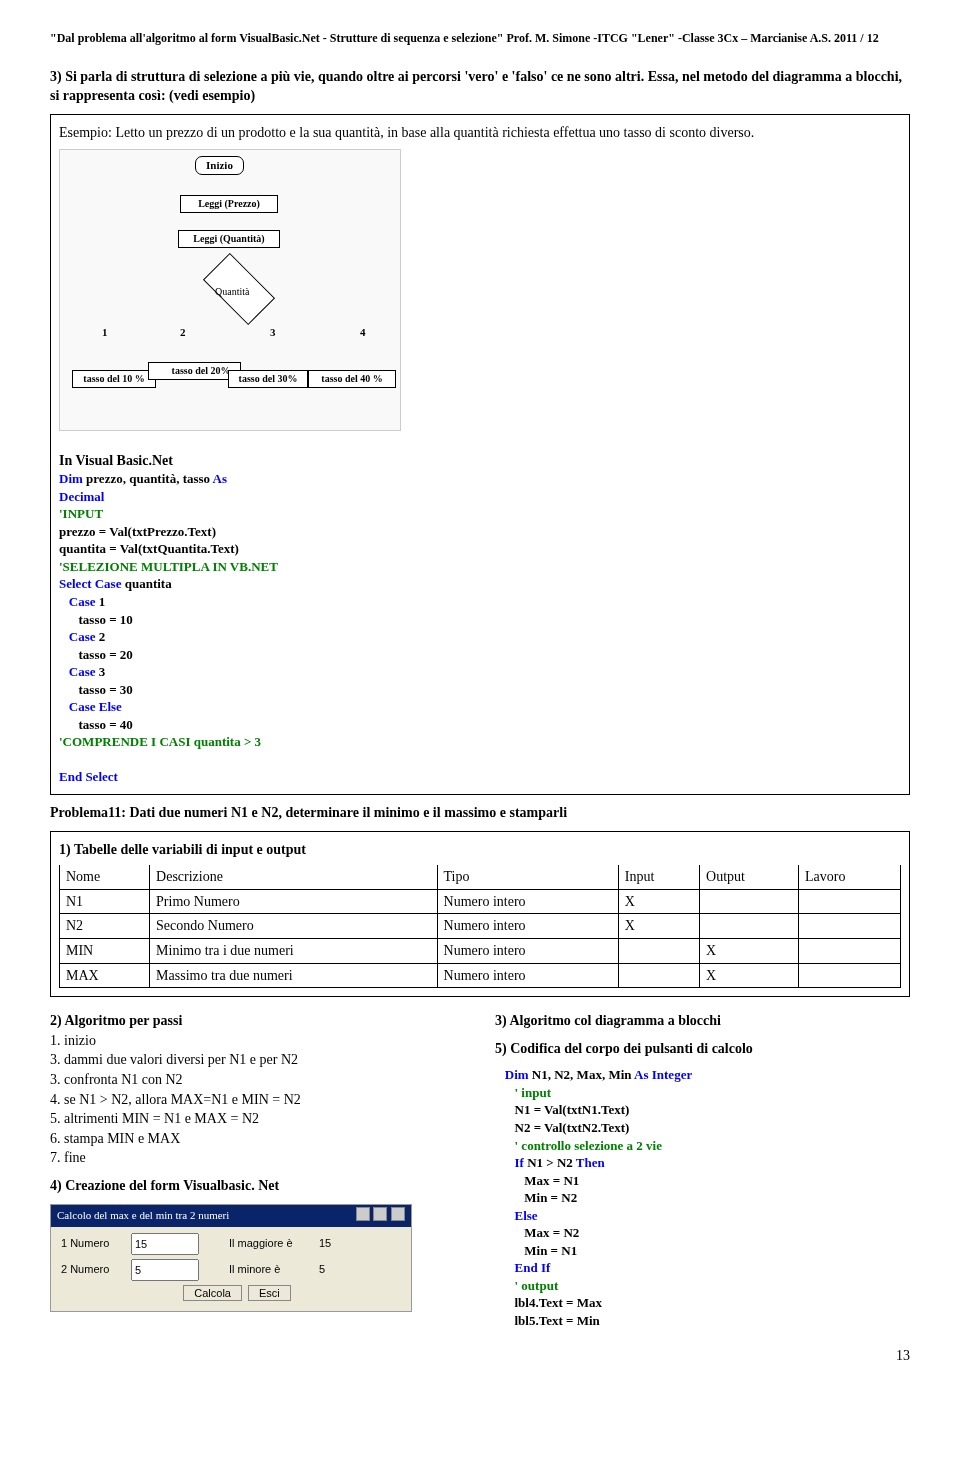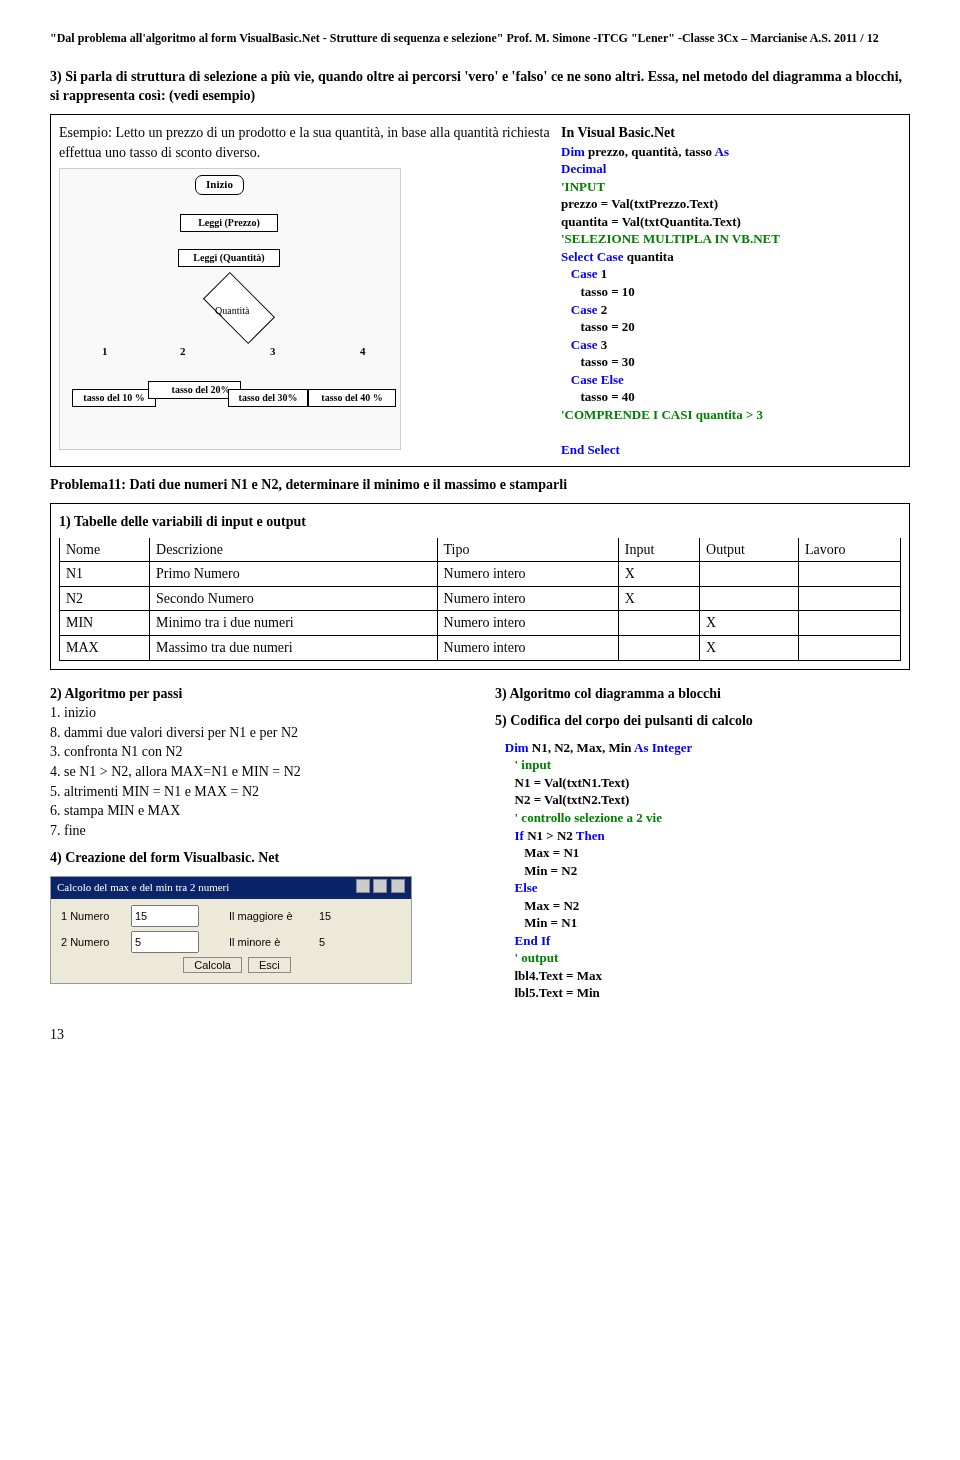--- a/index.html
+++ b/index.html
@@ -15,21 +15,22 @@
 .header-line {
   font-size: 12px;
   font-weight: bold;
   margin-bottom: 20px;
 }
 p { margin: 8px 0; }
 .box {
   border: 1px solid #000;
   padding: 8px;
   display: flex;
-  gap: 10px;
+  gap: 20px;
+  flex-direction: column;
 }
 .box-left {
   flex: 1;
 }
 .box-right {
   width: 340px;
 }
 .code-block {
   font-family: Liberation Serif, serif;
   font-size: 13px;
@@ -140,21 +141,21 @@
   height: 16px;
 }
 .form-row .lbl2 { margin-left: 30px; width: 90px; }
 .form-row .val { width: 30px; }
 .btn {
   font-size: 11px;
   padding: 1px 10px;
   background: #ece9d8;
   border: 1px solid #888;
 }
-.footer { text-align: left; margin-top: 23px; font-size: 14px; }
+.footer { text-align: right; margin-top: 16px; font-size: 14px; }
 .bold { font-weight: bold; }
 </style>
 </head>
 <body>
 
 <div class="header-line">"Dal problema all'algoritmo al form VisualBasic.Net - Strutture di sequenza e selezione" Prof. M. Simone -ITCG "Lener" -Classe 3Cx – Marcianise A.S. 2011 / 12</div>
 
 <p><span class="bold">3) Si parla di struttura di selezione a più vie, quando oltre ai percorsi 'vero' e 'falso' ce ne sono altri. Essa, nel metodo del diagramma a blocchi, si rappresenta così: (vedi esempio)</span></p>
 
 <div class="box">
@@ -246,21 +247,21 @@
           <td></td>
         </tr>
 </tbody>
     </table>
 </div>
 
 <div class="two-col" style="margin-top:14px;">
   <div class="col">
     <div class="bold">2) Algoritmo per passi</div>
     <div>1. inizio</div>
-    <div>8. dammi due valori diversi per N1 e per N2</div>
+    <div>3. dammi due valori diversi per N1 e per N2</div>
     <div>3. confronta N1 con N2</div>
     <div>4. se N1 &gt; N2, allora MAX=N1 e MIN = N2</div>
     <div>5. altrimenti MIN = N1 e MAX = N2</div>
     <div>6. stampa MIN e MAX</div>
     <div>7. fine</div>
 
     <p class="bold">4) Creazione del form Visualbasic. Net</p>
 
     <div class="form-sim">
       <div class="form-titlebar">

